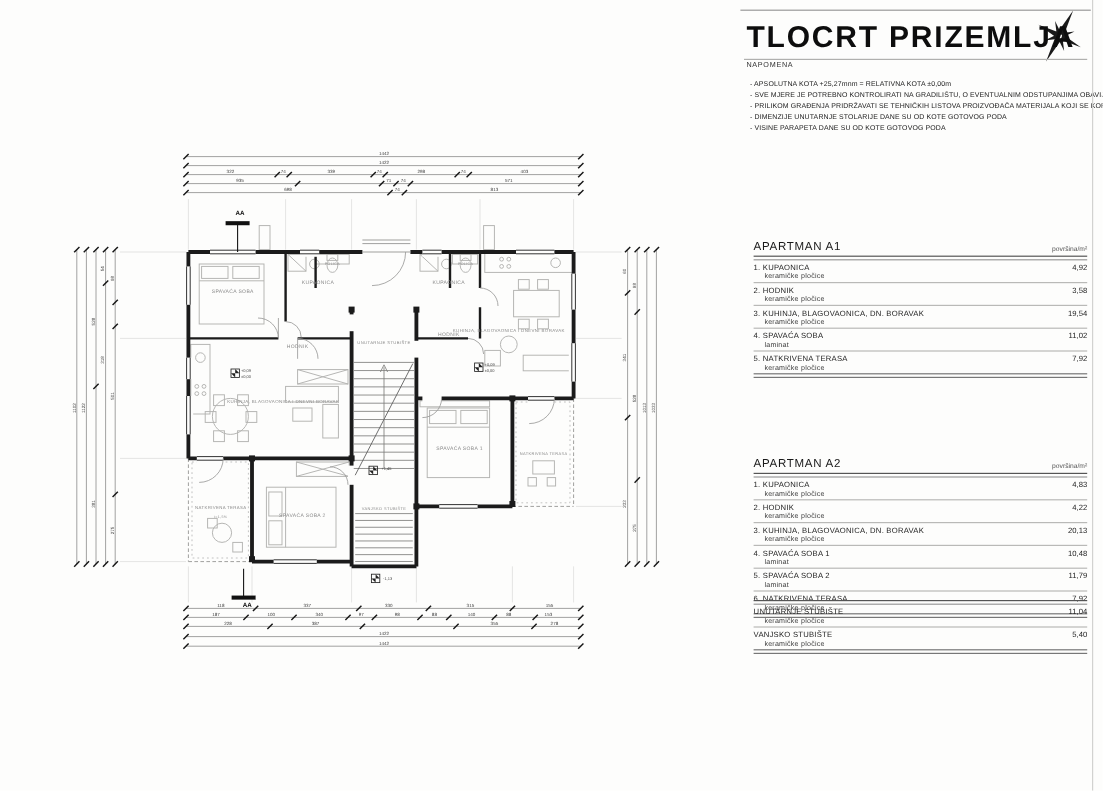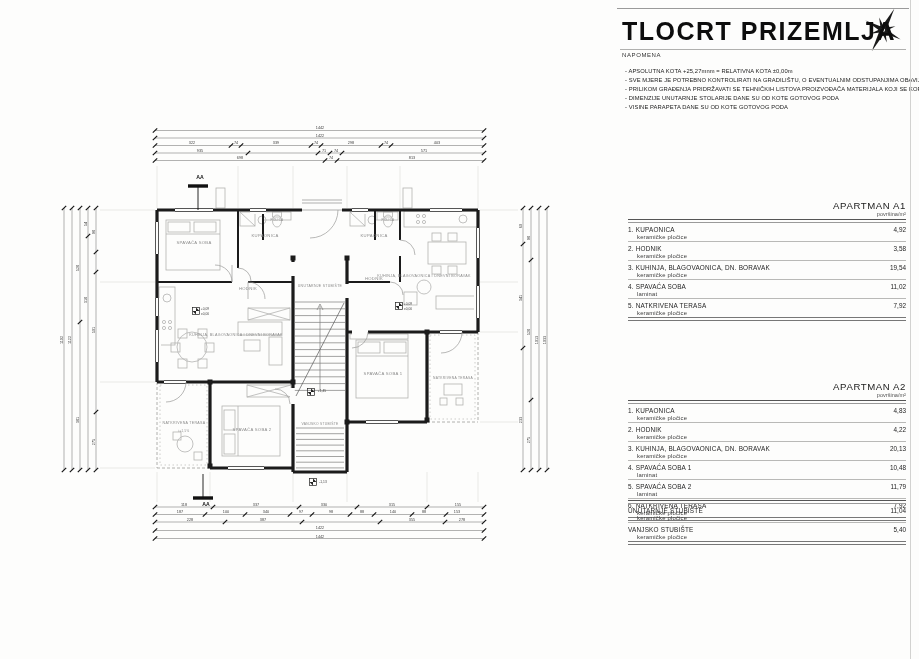--- a/index.html
+++ b/index.html
@@ -8,21 +8,21 @@
   .rule{position:absolute;background:#9a9a9a;}
   .right-border{position:absolute;left:910px;top:0;width:1px;height:669px;background:#d2d2d0;}
   .plan-svg{position:absolute;left:0;top:0;}
   .compass-svg{position:absolute;left:856px;top:3px;}
   .page-title{position:absolute;left:622px;top:17px;font-size:25px;font-weight:bold;
               letter-spacing:1.5px;white-space:nowrap;color:#0d0d0d;}
   .napomena{position:absolute;left:622px;top:52px;font-size:6px;letter-spacing:.6px;color:#333;}
   .notes{position:absolute;left:625px;top:67px;font-size:5.8px;line-height:9px;
          color:#1c1c1c;white-space:nowrap;letter-spacing:.1px;}
   .tbl{position:absolute;left:628px;width:278px;}
-  .tbl-head{display:flex;justify-content:space-between;align-items:flex-end;flex-direction:column;}
+  .tbl-head{display:flex;justify-content:space-between;align-items:flex-end;}
   .tbl-title{font-size:9.6px;letter-spacing:.6px;color:#1a1a1a;}
   .tbl-unit{font-size:5.6px;color:#555;}
   .headrule{height:2px;border-top:1px solid #555;border-bottom:1px solid #9a9a9a;margin-top:2px;}
   .trow{display:flex;justify-content:space-between;padding:2.5px 0 1.5px 0;border-bottom:1px solid #b9b9b7;}
   .trow.last{border-bottom:none;}
   .endrule{height:2px;border-top:1px solid #777;border-bottom:1px solid #777;}
   .rname{font-size:6.4px;color:#1d1d1d;letter-spacing:.2px;}
   .rmat{font-size:5.9px;color:#3c3c3c;margin:1px 0 0 9px;letter-spacing:.2px;}
   .rval{font-size:6.4px;color:#1d1d1d;white-space:nowrap;}
   

